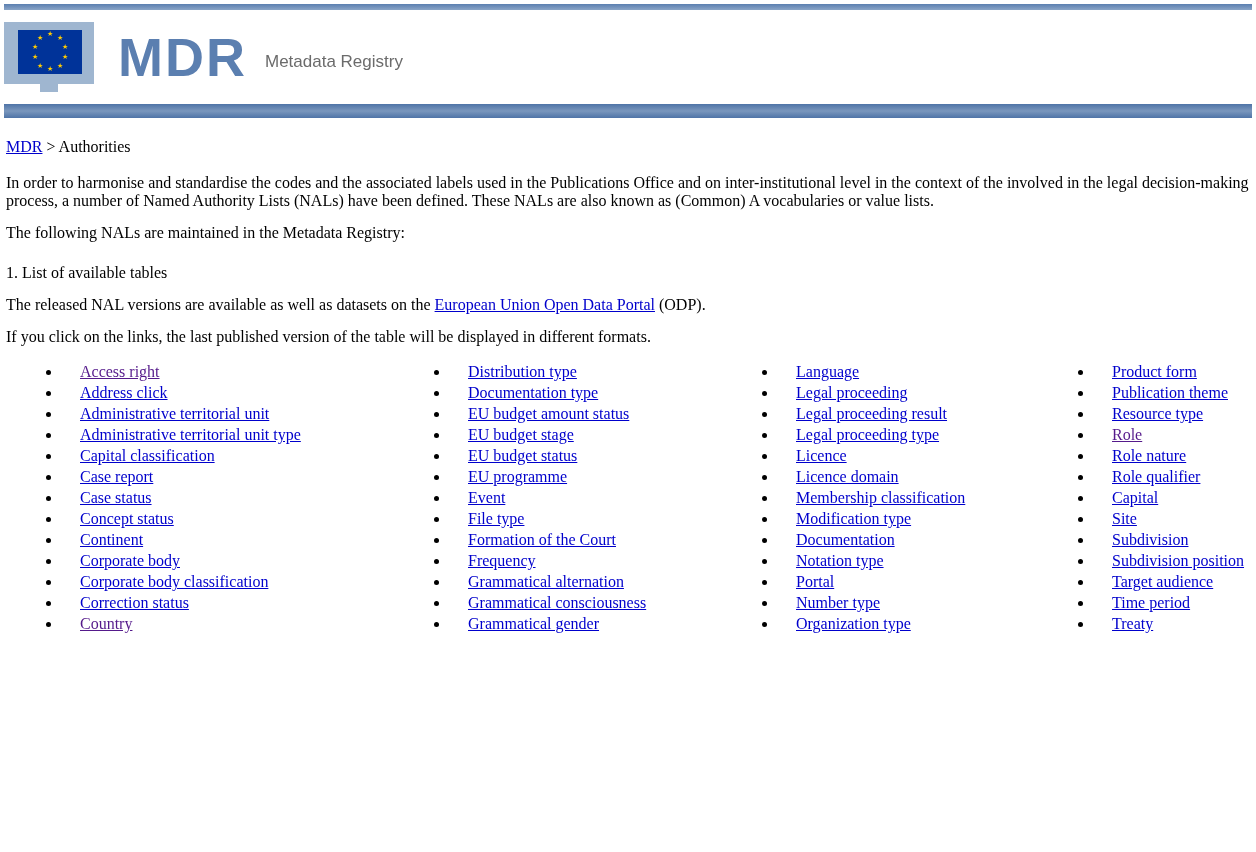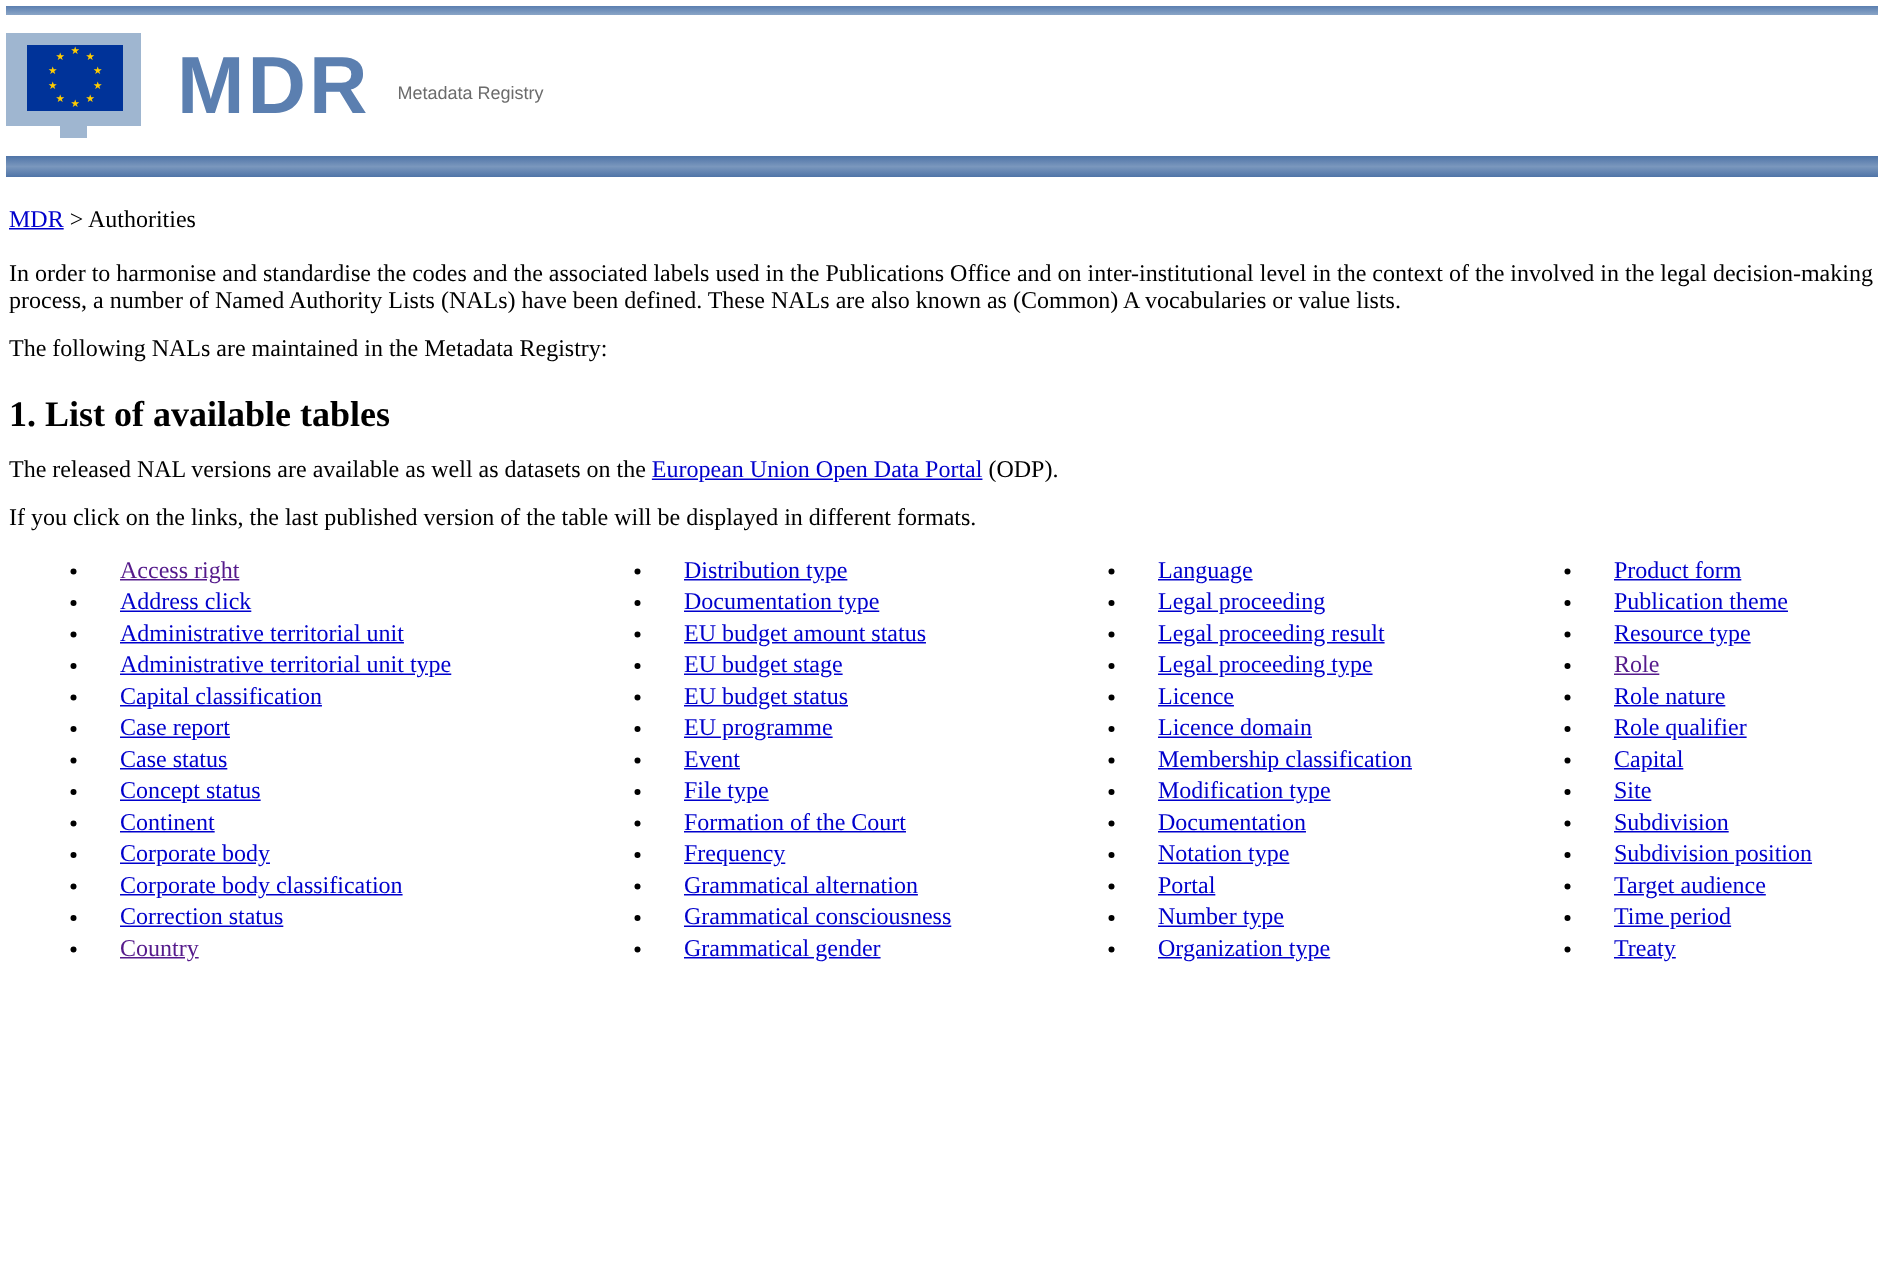--- a/index.html
+++ b/index.html
@@ -61,21 +61,21 @@
     font-family: Arial, sans-serif;
     font-size: 54px;
     font-weight: bold;
     color: #5b7fb0;
     letter-spacing: 2px;
     margin-left: 24px;
     line-height: 1;
   }
   .mdr-sub {
     font-family: Arial, sans-serif;
-    font-size: 12px;
+    font-size: 17px;
     color: #6b6b6b;
     margin-left: 18px;
     align-self: center;
     margin-top: 10px;
   }
   .sep-bar {
     height: 14px;
     background: linear-gradient(to bottom, #4f74a7, #7a97bd, #4f74a7);
     margin: 0 4px 20px 4px;
   }
@@ -83,24 +83,24 @@
     padding: 0 6px;
   }
   .breadcrumb {
     margin: 18px 0;
   }
   .breadcrumb a { color: #0000cc; text-decoration: underline; }
   .breadcrumb .current { }
   p { margin: 14px 0; }
   a.link { color: #0000cc; text-decoration: underline; }
   a.link.visited { color: #551a8b; }
-  h2.section { font-size: 24px; font-weight: bold; margin: 22px 0 14px 0; }
+  h2.section { font-size: 16px; font-weight: normal; margin: 22px 0 14px 0; }
   .columns {
     display: flex;
-    gap: 4px;
+    gap: 16px;
     padding-left: 20px;
   }
   .col {
     flex: 0 0 auto;
   }
   .col ul {
     list-style: disc;
     margin: 0;
     padding-left: 36px;
   }

